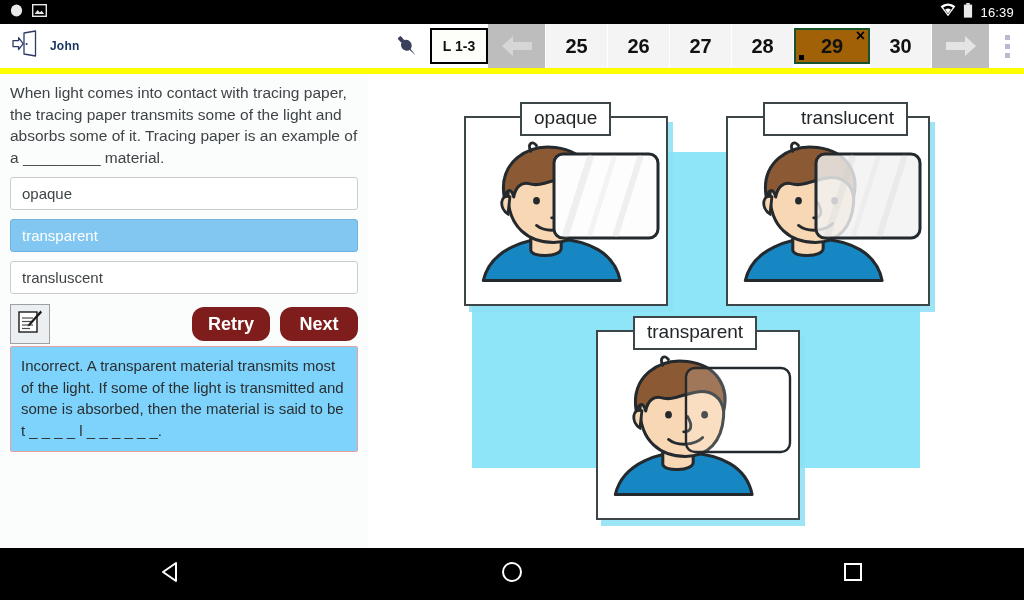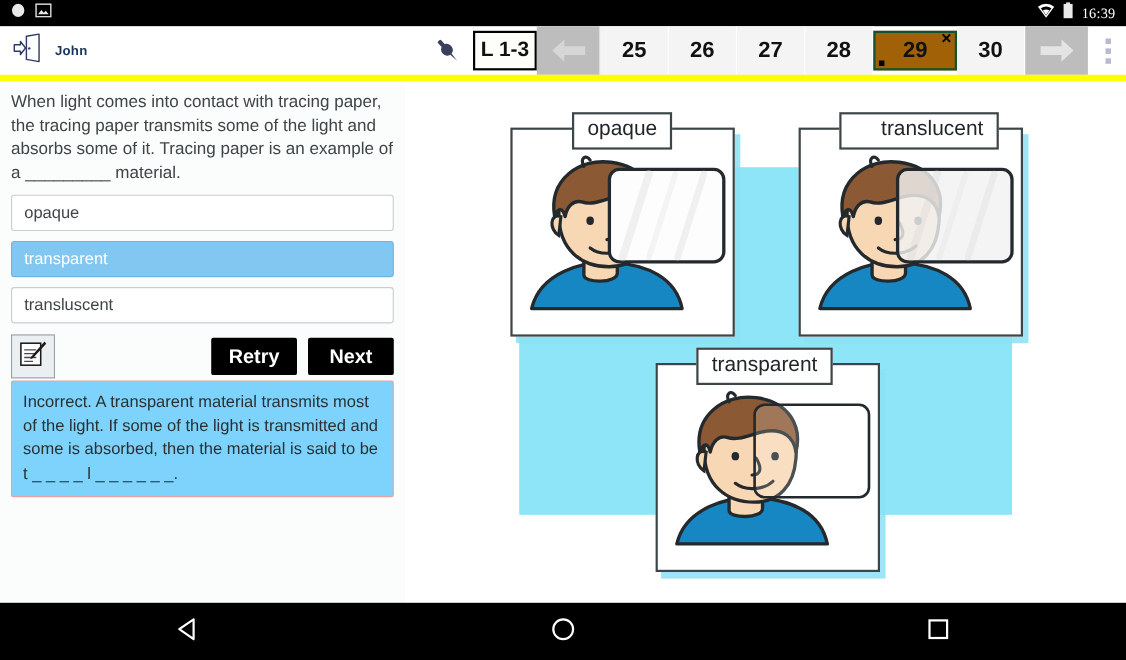--- a/index.html
+++ b/index.html
@@ -17,21 +17,21 @@
     width: 1024px; height: 24px;
     background: #000000;
     display: flex; align-items: center;
   }
   .sb-left { display: flex; align-items: center; gap: 9px; padding-left: 10px; }
   .sb-right {
     margin-left: auto; display: flex; align-items: center;
     gap: 7px; padding-right: 10px;
   }
   .sb-clock {
-    color: #ffffff; font-size: 13px; letter-spacing: .2px; font-family: Liberation Serif, serif;
+    color: #ffffff; font-size: 13px; letter-spacing: .2px;
   }
 
   
   .toolbar {
     position: absolute; top: 24px; left: 0;
     width: 1024px; height: 44px;
     background: #ffffff;
     display: flex; align-items: center;
   }
   .exit-btn {
@@ -48,21 +48,21 @@
   .tab {
     min-width: 62px; height: 44px;
     display: flex; align-items: center; justify-content: center;
     font-size: 20px; font-weight: bold; color: #111111;
     background: #f4f4f4;
     border-right: 1px solid #ffffff;
     position: relative;
   }
   .tab.lesson {
     background: #fdfdfa; border: 2px solid #000000;
-    min-width: 58px; height: 36px; font-size: 19px;
+    min-width: 58px; height: 36px; font-size: 14px;
     margin: 0 0 0 2px; align-self: center;
   }
   .tab.arrow {
     background: #bdbdbd; min-width: 58px;
   }
   .tab.current {
     background: #a16207; border: 2px solid #14532d;
     height: 36px; align-self: center; min-width: 76px;
   }
   .tab.current .x-mark {
@@ -114,24 +114,24 @@
     display: flex; align-items: center;
     margin-top: 3px; height: 42px;
   }
   .note-btn {
     width: 40px; height: 40px;
     background: #eceff1; border: 1px solid #9aa0a4;
     display: flex; align-items: center; justify-content: center;
   }
   .btn {
     height: 34px; min-width: 78px;
-    background: #000000; color: #ffffff;
+    background: #7f1d1d; color: #ffffff;
     font-size: 18px; font-weight: bold;
     display: flex; align-items: center; justify-content: center;
-    margin-left: 10px; border-radius: 2px;
+    margin-left: 10px; border-radius: 12px;
   }
   .btn-spacer { margin-left: auto; }
 
   .feedback {
     margin-top: 1px;
     border: 1px solid #e8a0a0; border-radius: 2px;
     background: #7dd3fc;
     padding: 8px 10px 10px 10px;
     font-size: 15px; line-height: 21.5px; color: #2b2f31;
   }

